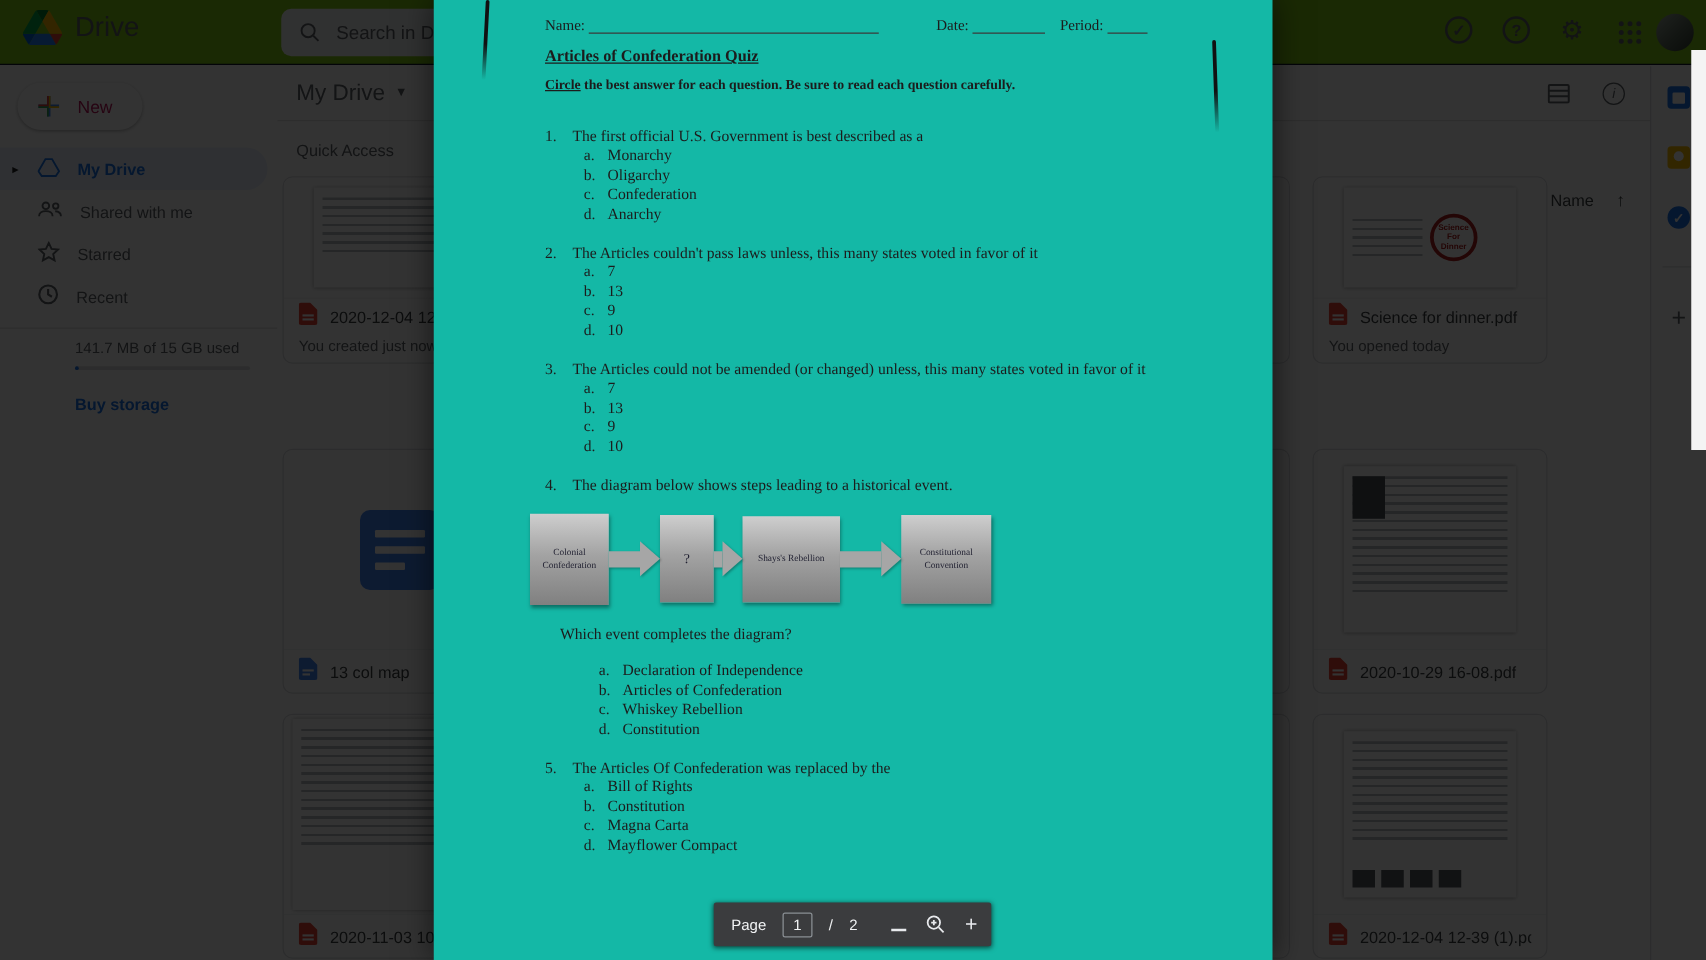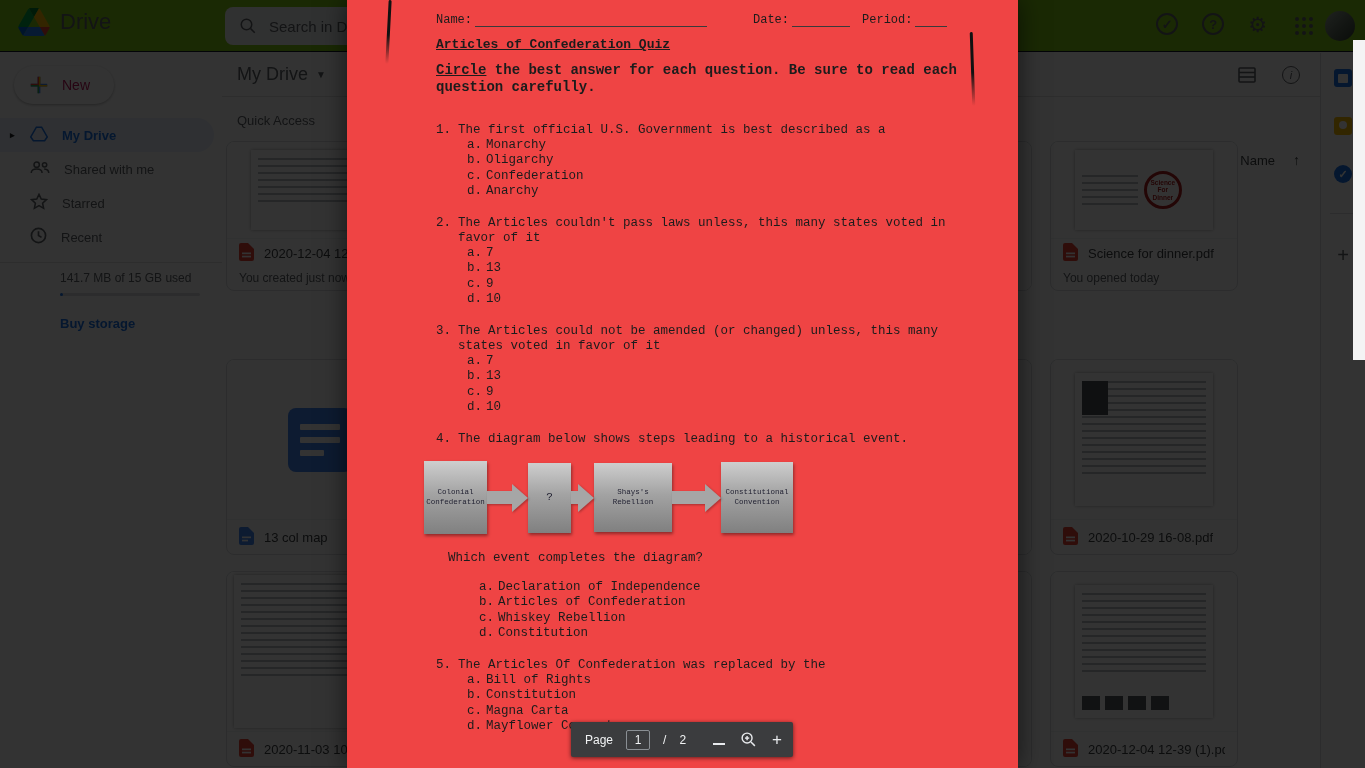--- a/index.html
+++ b/index.html
@@ -97,35 +97,35 @@
   .cal-tile i { position:absolute; left:4px; top:5px; width:10px; height:9px; background:#fff; border-radius:1px; }
   .keep-tile { width:18px; height:18px; border-radius:3px; background:#fbbc04; position:relative; }
   .keep-tile i { position:absolute; left:5px; top:4px; width:8px; height:8px; border-radius:50%; background:#fff; }
   .tasks-tile { width:18px; height:18px; border-radius:50%; background:#1a73e8; color:#fff; font-size:11px;
                 display:flex; align-items:center; justify-content:center; font-weight:bold; }
 
   
   .dim { position:absolute; inset:0; background:rgba(0,0,0,0.8); z-index:10; }
 
   
-  .pdf-page { position:absolute; left:347px; top:0; width:671px; height:768px; background:#ef4444;
+  .pdf-page { position:absolute; left:347px; top:0; width:671px; height:768px; background:#14b8a6;
               z-index:20; box-shadow:0 0 24px rgba(0,0,0,.6);
-              font-family:Liberation Mono, monospace; color:#1c1c1c; }
+              font-family:Liberation Serif, serif; color:#1c1c1c; }
   .scan-mark { position:absolute; background:linear-gradient(180deg,#111 55%,rgba(17,17,17,0)); border-radius:2px; }
   .scan-1 { left:40px; top:0; width:3px; height:64px; transform:rotate(3deg); }
   .scan-2 { left:624px; top:32px; width:3px; height:74px; transform:rotate(-2deg); }
   .doc-content { position:absolute; left:0; top:0; width:100%; height:100%; padding:13px 60px 0 89px;
                  font-size:12.5px; line-height:1.2; }
   .doc-headrow { display:flex; align-items:flex-end; font-size:12px; }
   .blank { display:inline-block; border-bottom:1px solid #3a3a3a; height:12px; margin-left:3px; }
   .blank-name { width:232px; margin-right:46px; }
   .blank-date { width:58px; margin-right:12px; }
   .blank-period { width:32px; }
   .doc-title { margin-top:10px; font-weight:bold; font-size:13px; text-decoration:underline; }
-  .doc-instr { margin-top:9px; font-weight:bold; font-size:14px; }
+  .doc-instr { margin-top:9px; font-weight:bold; font-size:11px; }
   .doc-instr .lead { text-decoration:underline; }
   .questions { margin-top:27px; }
   .question { margin-bottom:16px; }
   .q-row { display:flex; }
   .q-number { width:22px; flex:0 0 22px; }
   .q-text { flex:1; }
   .options { margin-left:31px; }
   .option { display:flex; line-height:15.5px; }
   .opt-letter { width:19px; flex:0 0 19px; }
   .q-sub { margin:12px 0 14px 12px; }

